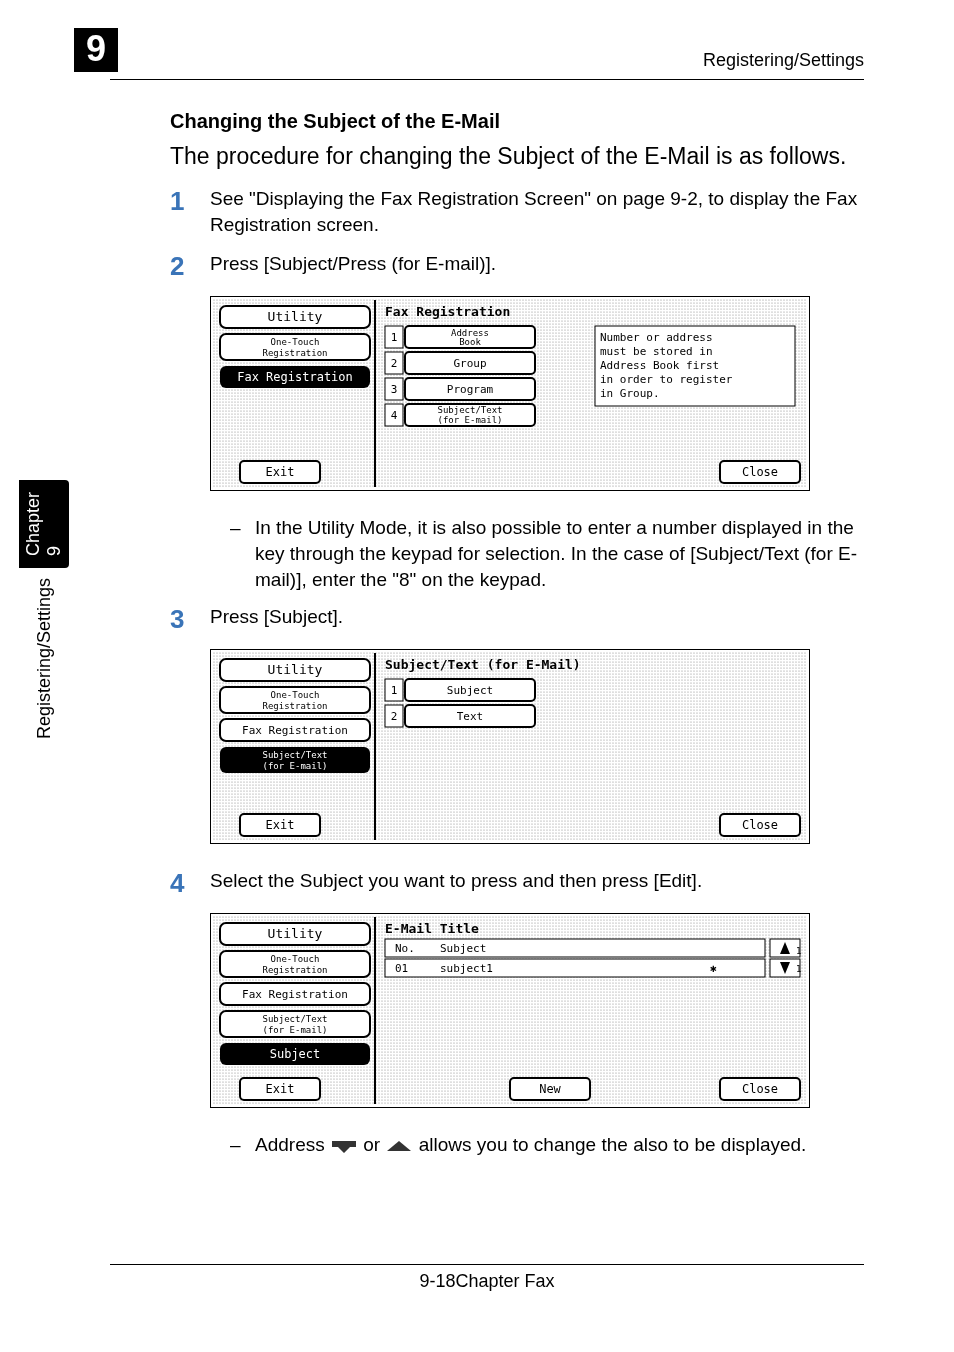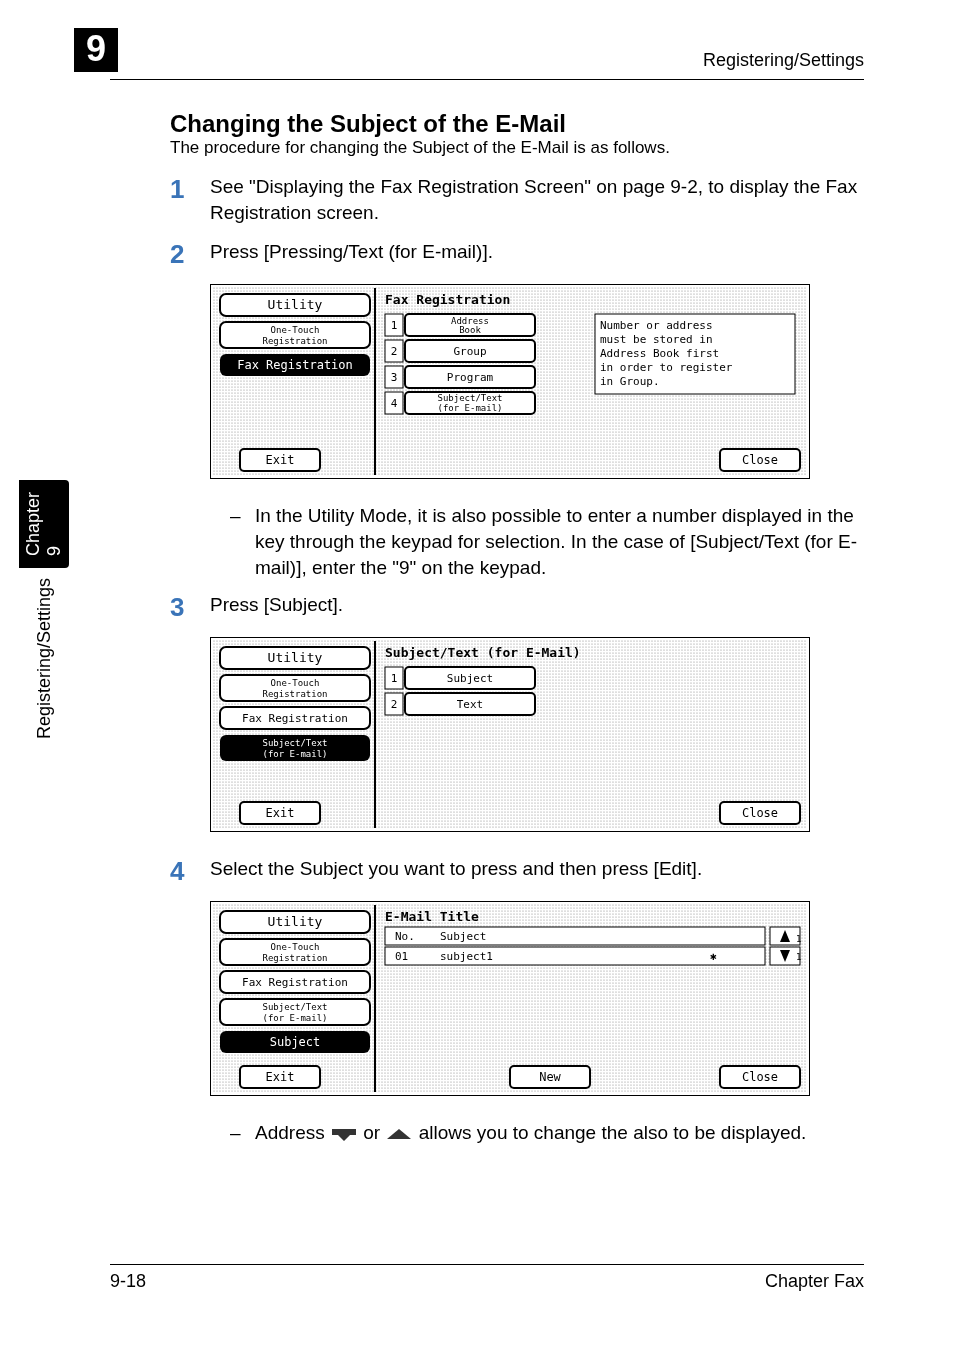--- a/index.html
+++ b/index.html
@@ -5,31 +5,31 @@
   * { box-sizing: border-box; margin: 0; padding: 0; }
   html, body { width: 954px; height: 1352px; background: #fff; font-family: Arial, Helvetica, sans-serif; color: #000; }
   .page { position: relative; width: 954px; height: 1352px; padding: 0 90px 0 110px; }
   .header { display: flex; justify-content: space-between; align-items: flex-end; border-bottom: 1.5px solid #000; padding-top: 50px; padding-bottom: 8px; }
   .chapnum-box { background: #000; color: #fff; font-family: Arial, sans-serif; font-weight: bold; font-size: 36px; width: 44px; height: 44px; display: flex; align-items: flex-end; justify-content: center; padding-bottom: 2px; position: absolute; left: 74px; top: 28px;}
   .header-right { font-size: 18px; }
   .side-tab { position: absolute; left: 30px; top: 480px; width: 28px; height: 250px; display: flex; flex-direction: column; align-items: center; justify-content: flex-start; }
   .side-chapter { background: #000; color: #fff; writing-mode: vertical-rl; transform: rotate(180deg); font-size: 18px; padding: 12px 4px; border-radius: 4px 0 0 4px; margin-bottom: 10px;}
   .side-section { writing-mode: vertical-rl; transform: rotate(180deg); font-size: 18px; }
   .content { padding: 30px 0 0 60px; }
-  .h3 { font-weight: bold; font-size: 24px; }
-  .intro { font-size: 17px; margin-bottom: 16px; }
+  .h3 { font-weight: bold; font-size: 20px; margin-bottom: 10px; }
+  .intro { font-size: 23px; margin-bottom: 16px; }
   .step { display: flex; margin: 10px 0 14px 0; }
   .step-num { color: #3a74b8; font-family: Arial, sans-serif; font-weight: bold; font-size: 26px; width: 40px; flex-shrink: 0; }
   .step-body { font-size: 19px; flex: 1; line-height: 1.35; }
   .bullet { display: flex; margin: 12px 0 12px 60px; font-size: 19px; line-height: 1.35;}
   .bullet-dash { width: 25px; flex-shrink:0;}
   .bullet-body { flex:1; }
   .screenshot { margin: 10px 0 24px 40px; }
   .screenshot svg { display:block; }
-  .footer { position: absolute; bottom: 60px; left: 110px; right: 90px; border-top: 1.5px solid #000; padding-top: 6px; display: flex; justify-content: space-between; font-size: 18px; }
+  .footer { position: absolute; bottom: 60px; left: 110px; right: 90px; border-top: 1.5px solid #000; padding-top: 6px; display: flex; justify-content: center; font-size: 18px; }
   .arrow-icons { display:inline-block; vertical-align:middle; }
 </style>
 </head>
 <body>
 
 <div class="page">
   <div class="chapnum-box">9</div>
   <div class="header">
     <div></div>
     <div class="header-right">Registering/Settings</div>
@@ -44,21 +44,21 @@
     <div class="h3">Changing the Subject of the E-Mail</div>
     <div class="intro">The procedure for changing the Subject of the E-Mail is as follows.</div>
 
     <div class="step">
       <div class="step-num">1</div>
       <div class="step-body">See "Displaying the Fax Registration Screen" on page 9-2, to display the Fax Registration screen.</div>
     </div>
 
     <div class="step">
       <div class="step-num">2</div>
-      <div class="step-body">Press [Pressing/Text (for E-mail)].</div>
+      <div class="step-body">Press [Subject/Press (for E-mail)].</div>
     </div>
 
     <div class="screenshot">
       <svg width="600" height="195" viewBox="0 0 600 195">
         <defs>
           <pattern id="dots" width="3" height="3" patternUnits="userSpaceOnUse">
             <rect width="3" height="3" fill="#fff"></rect>
             <circle cx="1" cy="1" r="0.6" fill="#888"></circle>
           </pattern>
         </defs>
@@ -105,21 +105,21 @@
         <text x="390" y="73" font-family="monospace" font-size="11">Address Book first</text>
         <text x="390" y="87" font-family="monospace" font-size="11">in order to register</text>
         <text x="390" y="101" font-family="monospace" font-size="11">in Group.</text>
         <rect x="510" y="165" width="80" height="22" rx="4" fill="#fff" stroke="#000" stroke-width="2"></rect>
         <text x="550" y="180" text-anchor="middle" font-family="monospace" font-size="12">Close</text>
       </svg>
     </div>
 
     <div class="bullet">
       <div class="bullet-dash">–</div>
-      <div class="bullet-body">In the Utility Mode, it is also possible to enter a number displayed in the key through the keypad for selection. In the case of [Subject/Text (for E-mail)], enter the "9" on the keypad.</div>
+      <div class="bullet-body">In the Utility Mode, it is also possible to enter a number displayed in the key through the keypad for selection. In the case of [Subject/Text (for E-mail)], enter the "8" on the keypad.</div>
     </div>
 
     <div class="step">
       <div class="step-num">3</div>
       <div class="step-body">Press [Subject].</div>
     </div>
 
     <div class="screenshot">
       <svg width="600" height="195" viewBox="0 0 600 195">
         <rect x="0" y="0" width="600" height="195" fill="#fff" stroke="#000" stroke-width="2"></rect>

